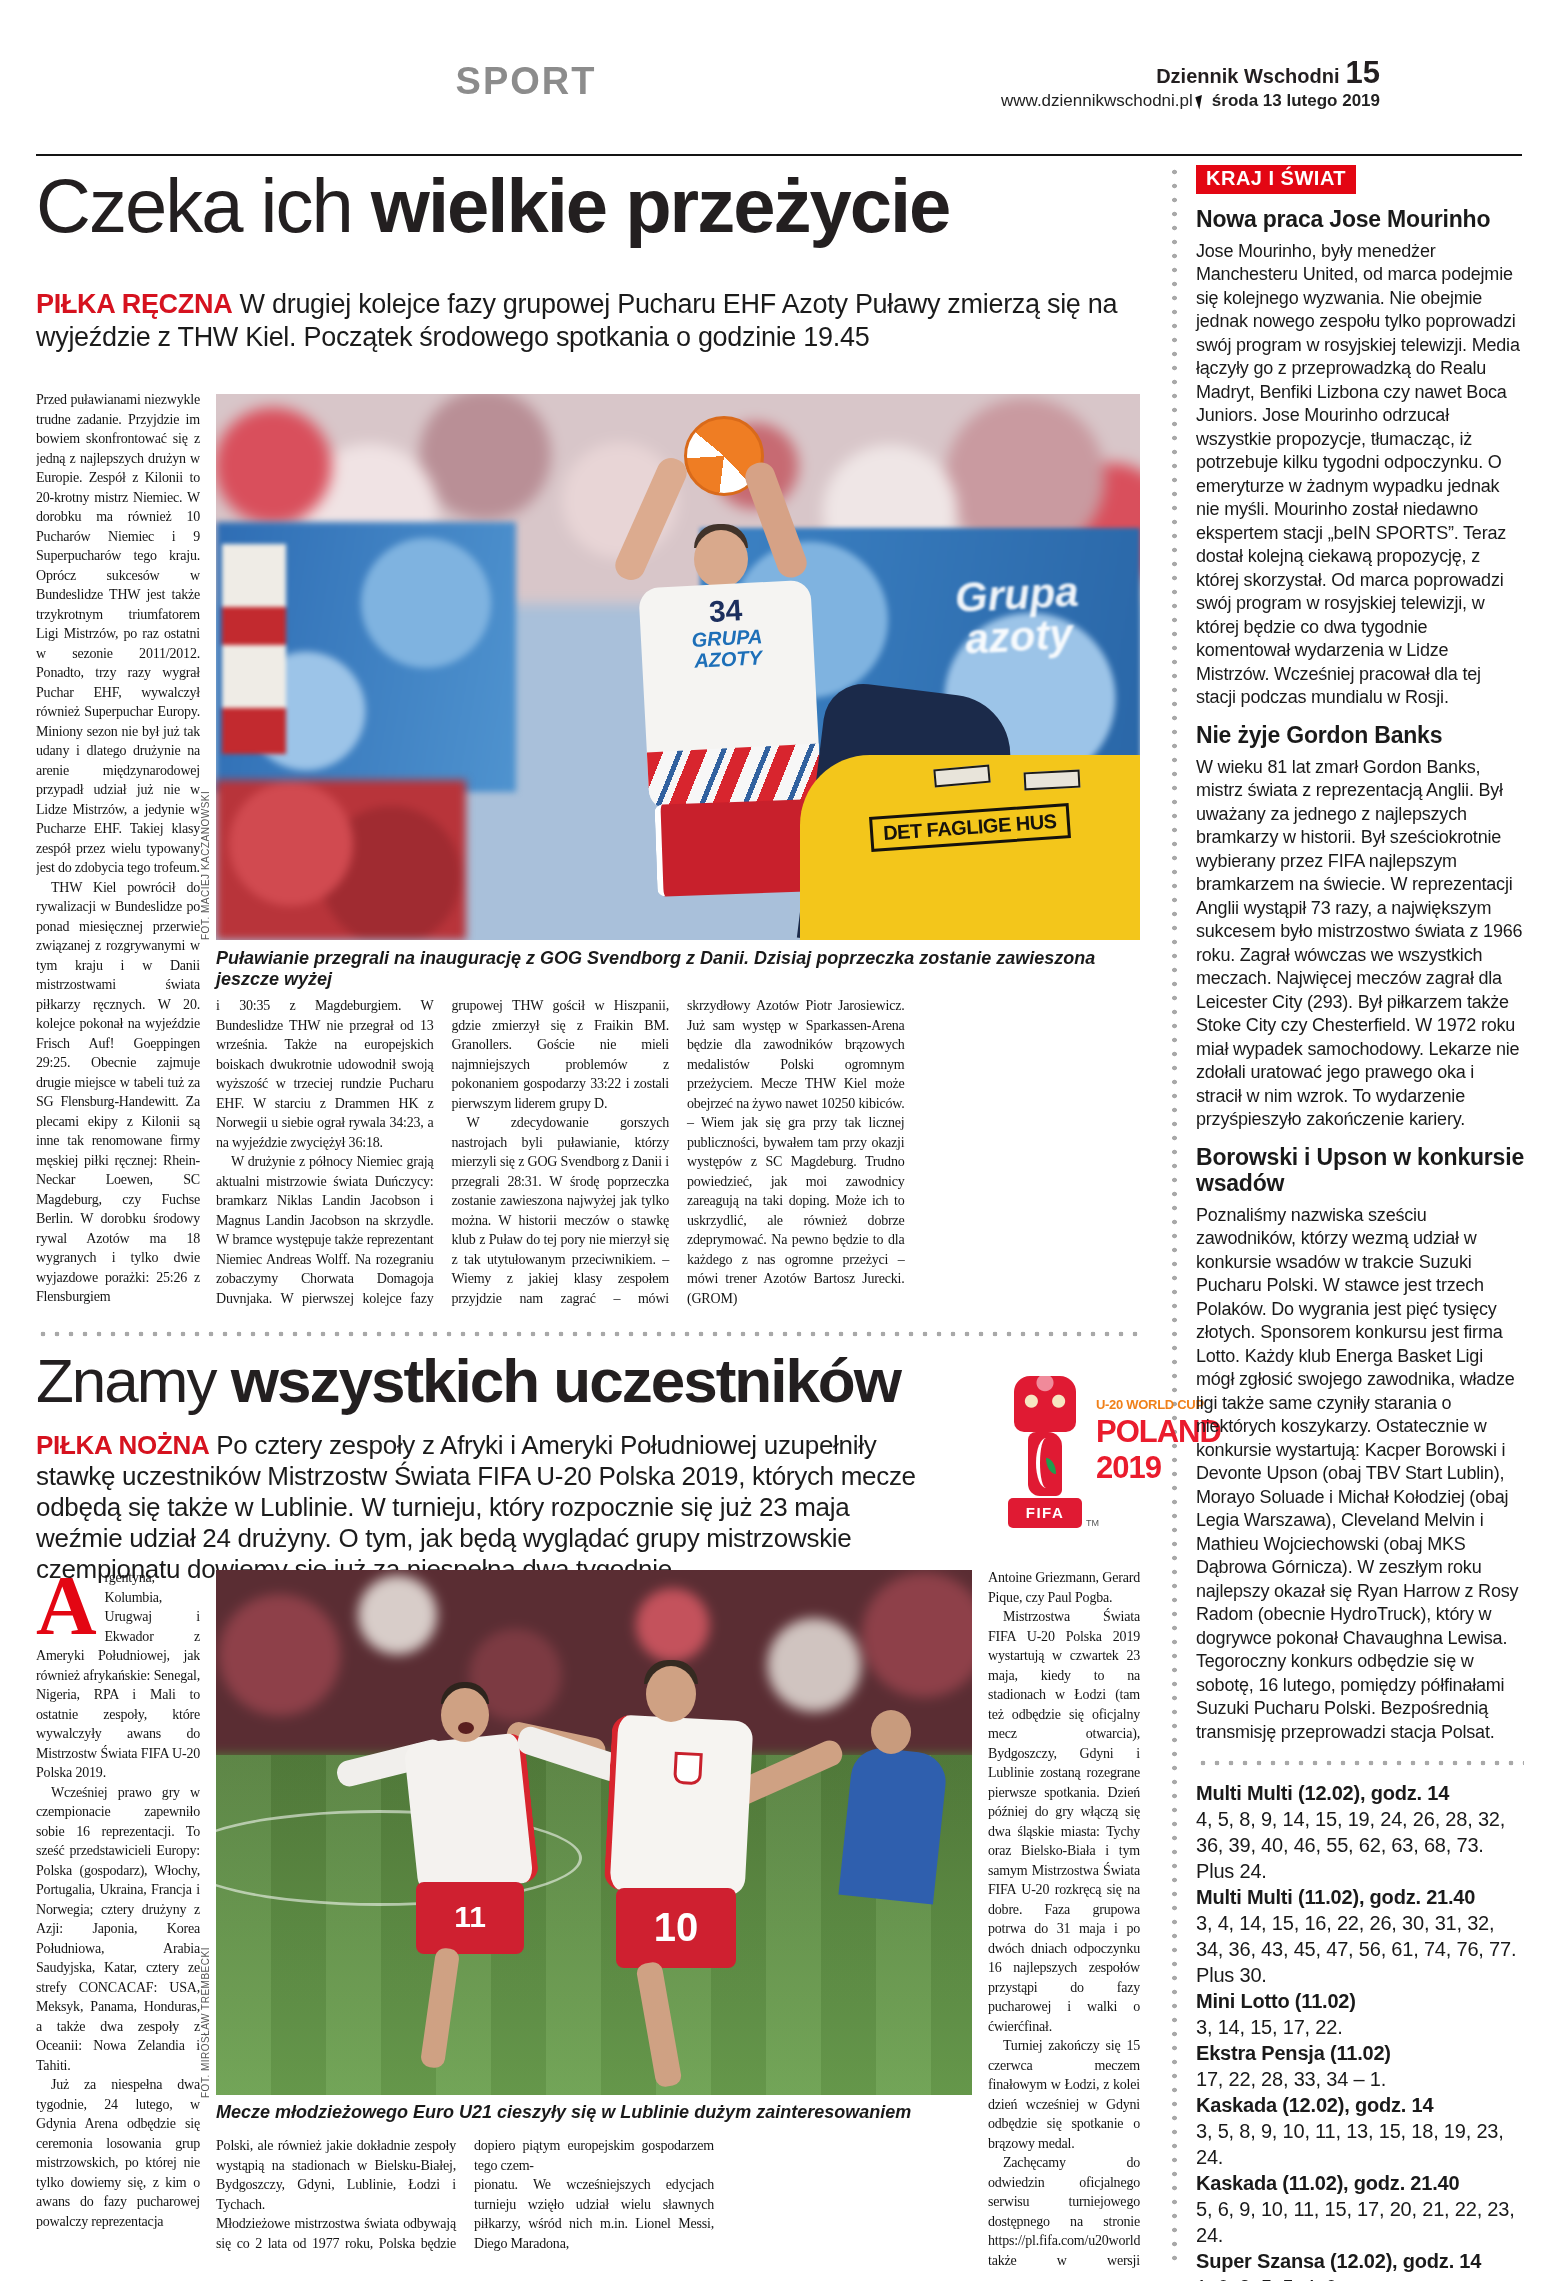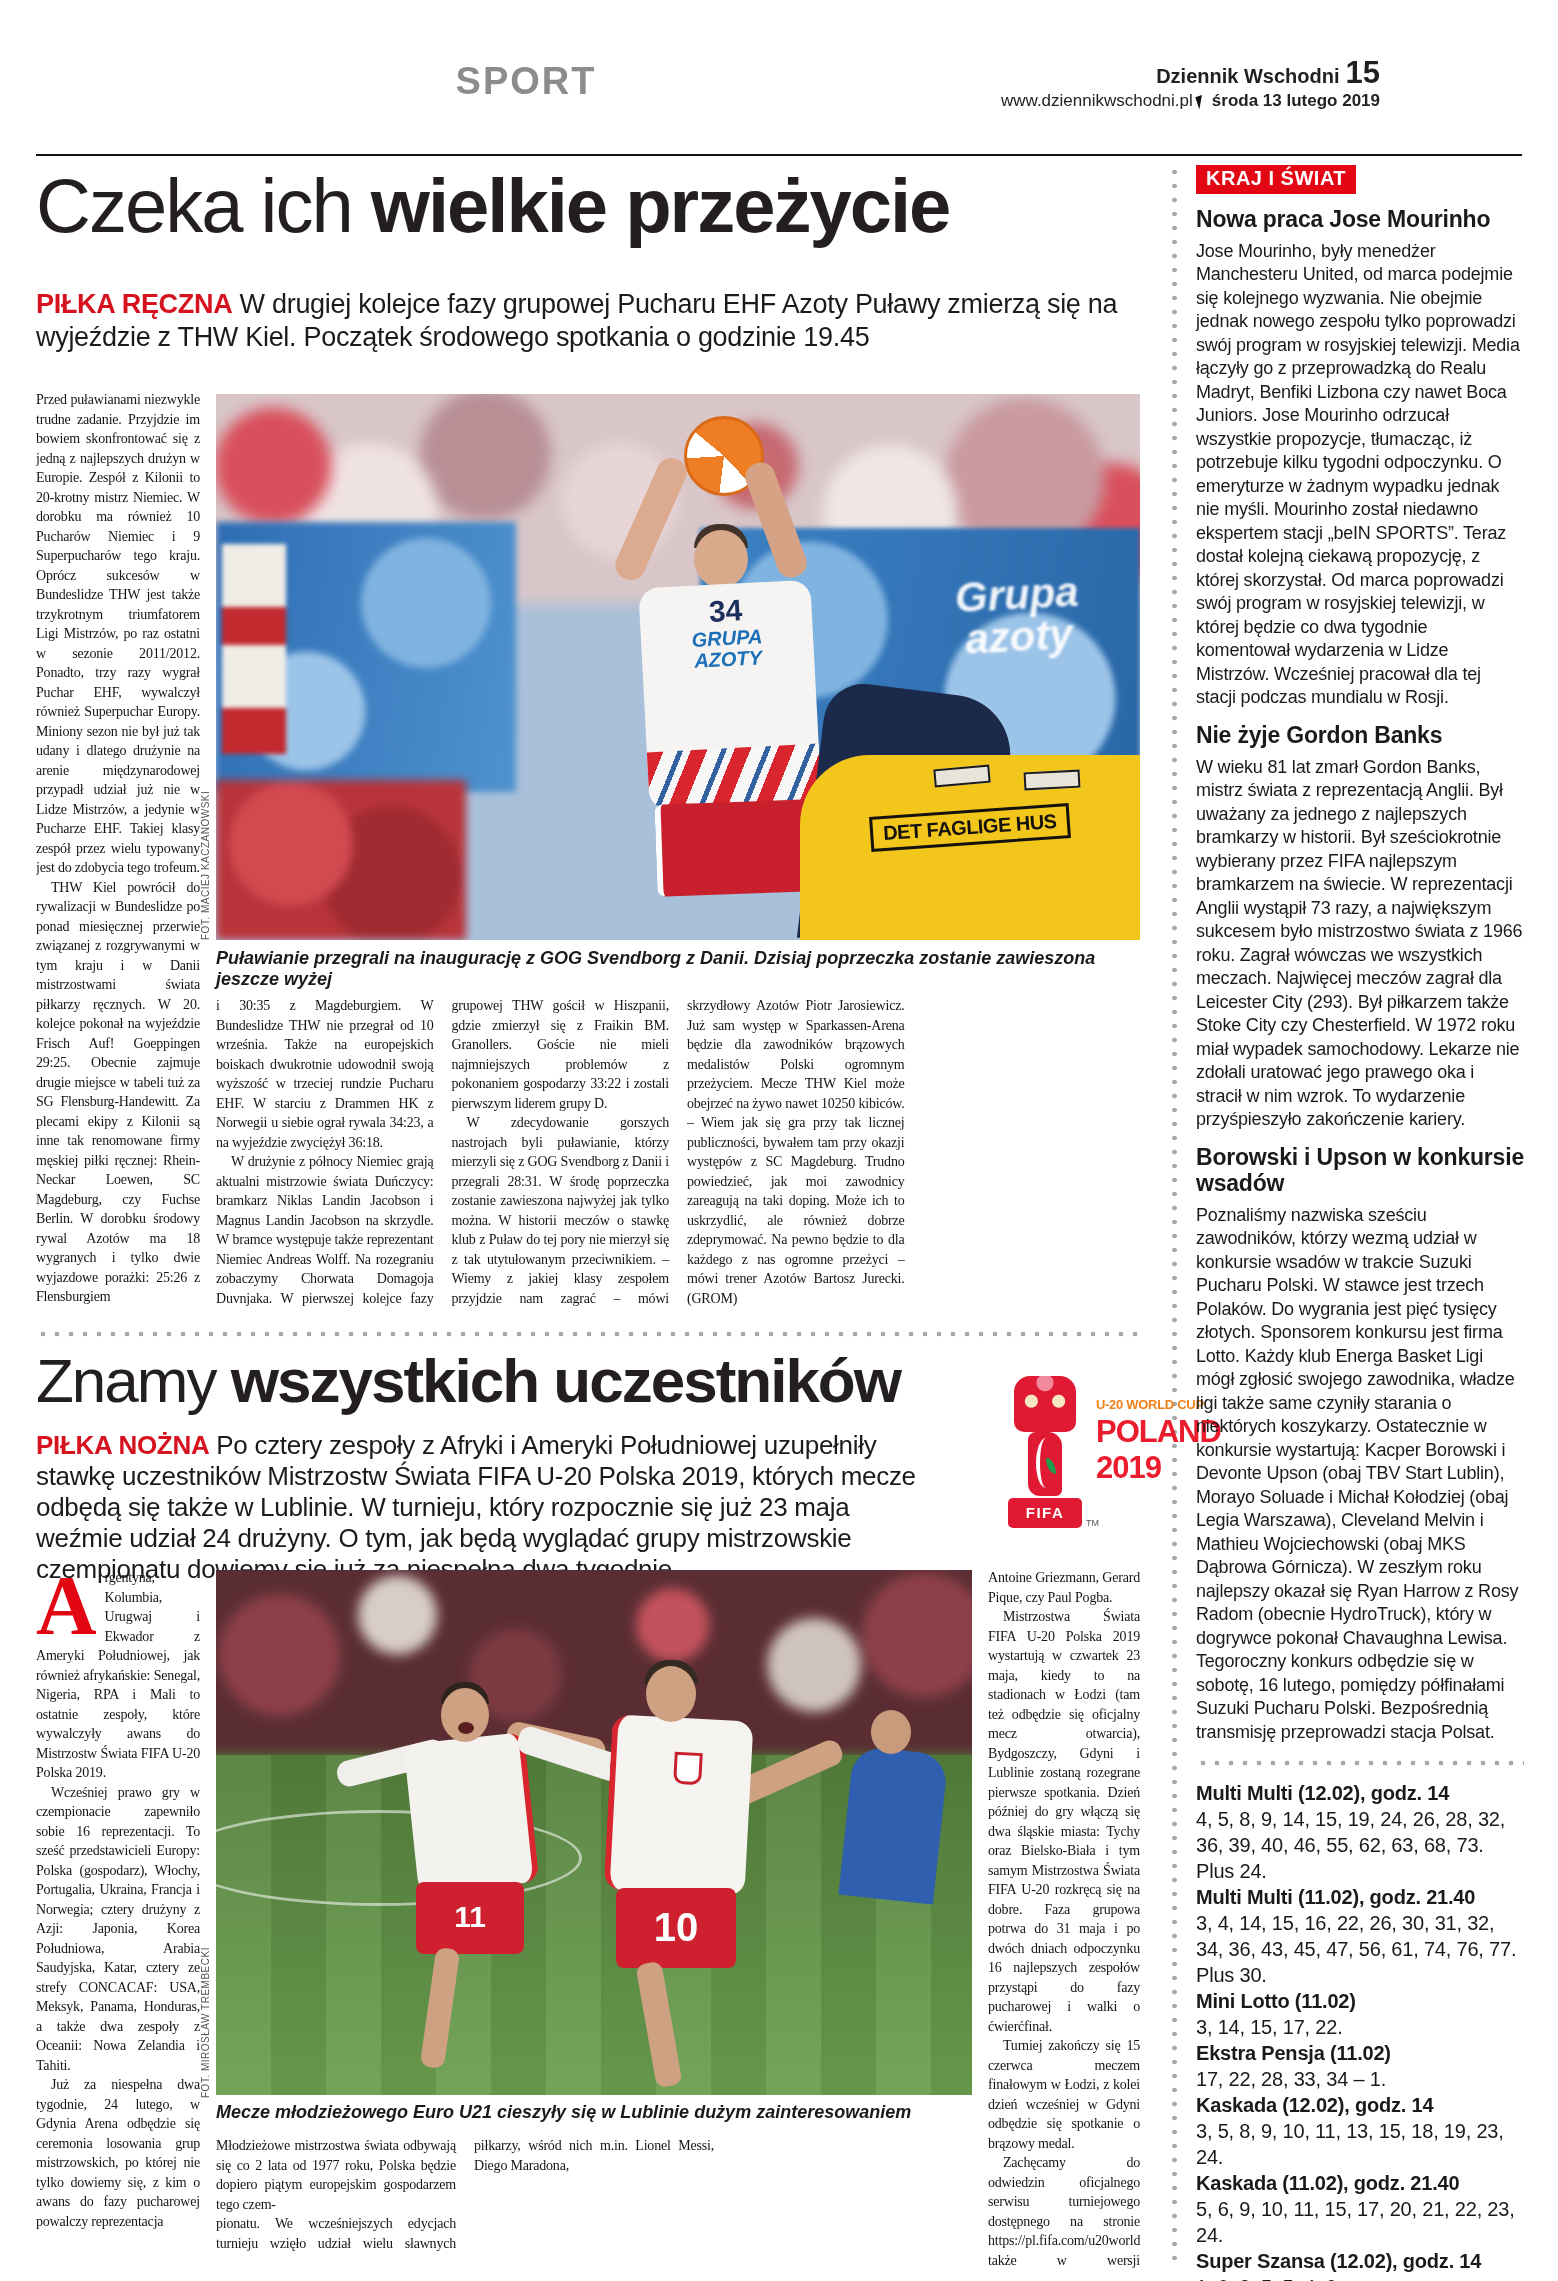--- a/index.html
+++ b/index.html
@@ -209,21 +209,21 @@
           <div class="p1-smallad" style="right:150px;top:12px;transform:rotate(-5deg);"></div>
           <div class="p1-smallad" style="right:60px;top:16px;transform:rotate(-3deg);"></div>
           <div class="p1-adbox">DET FAGLIGE HUS</div>
         </div>
       </div>
       <div class="photo-credit credit1">FOT. MACIEJ KACZANOWSKI</div>
 
       <div class="caption caption1">Puławianie przegrali na inaugurację z GOG Svendborg z Danii. Dzisiaj poprzeczka zostanie zawieszona jeszcze wyżej</div>
 
       <div class="ncol serif a1-bottom">
-        <p class="first">i 30:35 z Magdeburgiem. W Bundeslidze THW nie przegrał od 10 września. Także na europejskich boiskach dwukrotnie udowodnił swoją wyższość w trzeciej rundzie Pucharu EHF. W starciu z Drammen HK z Norwegii u siebie ograł rywala 34:23, a na wyjeździe zwyciężył 36:18.</p>
+        <p class="first">i 30:35 z Magdeburgiem. W Bundeslidze THW nie przegrał od 13 września. Także na europejskich boiskach dwukrotnie udowodnił swoją wyższość w trzeciej rundzie Pucharu EHF. W starciu z Drammen HK z Norwegii u siebie ograł rywala 34:23, a na wyjeździe zwyciężył 36:18.</p>
         <p>W drużynie z północy Niemiec grają aktualni mistrzowie świata Duńczycy: bramkarz Niklas Landin Jacobson i Magnus Landin Jacobson na skrzydle. W bramce występuje także reprezentant Niemiec Andreas Wolff. Na rozegraniu zobaczymy Chorwata Domagoja Duvnjaka. W pierwszej kolejce fazy grupowej THW gościł w Hiszpanii, gdzie zmierzył się z Fraikin BM. Granollers. Goście nie mieli najmniejszych problemów z pokonaniem gospodarzy 33:22 i zostali pierwszym liderem grupy D.</p>
         <p>W zdecydowanie gorszych nastrojach byli puławianie, którzy mierzyli się z GOG Svendborg z Danii i przegrali 28:31. W środę poprzeczka zostanie zawieszona najwyżej jak tylko można. W historii meczów o stawkę klub z Puław do tej pory nie mierzył się z tak utytułowanym przeciwnikiem. –Wiemy z jakiej klasy zespołem przyjdzie nam zagrać – mówi skrzydłowy Azotów Piotr Jarosiewicz. Już sam występ w Sparkassen-Arena będzie dla zawodników brązowych medalistów Polski ogromnym przeżyciem. Mecze THW Kiel może obejrzeć na żywo nawet 10250 kibiców. – Wiem jak się gra przy tak licznej publiczności, bywałem tam przy okazji występów z SC Magdeburg. Trudno powiedzieć, jak moi zawodnicy zareagują na taki doping. Może ich to uskrzydlić, ale również dobrze zdeprymować. Na pewno będzie to dla każdego z nas ogromne przeżyci – mówi trener Azotów Bartosz Jurecki. (GROM)</p>
       </div>
     </div>
 
     <div class="hdots sep1"></div>
 
     <div class="h2"><span class="reg">Znamy </span><span class="bld">wszystkich uczestników</span></div>
 
     <div class="lead a2-lead" style="position:absolute;"><span class="kicker">PIŁKA NOŻNA</span><span> Po cztery zespoły z Afryki i Ameryki Południowej uzupełniły stawkę uczestników Mistrzostw Świata FIFA U-20 Polska 2019, których mecze odbędą się także w Lublinie. W turnieju, który rozpocznie się już 23 maja weźmie udział 24 drużyny. O tym, jak będą wyglądać grupy mistrzowskie czempionatu dowiemy się już za niespełna dwa tygodnie</span></div>
@@ -274,20 +274,21 @@
         <div class="p2-shorts2">10</div>
         <div class="p2-legs2"></div>
         <div class="p2-blue"></div>
         <div class="p2-blueh"></div>
       </div>
       <div class="photo-credit credit2">FOT. MIROSŁAW TREMBECKI</div>
 
       <div class="caption caption2">Mecze młodzieżowego Euro U21 cieszyły się w Lublinie dużym zainteresowaniem</div>
 
       <div class="ncol serif a2-bottom">
+        <p class="first">Polski, ale również jakie dokładnie zespoły wystąpią na stadionach w Bielsku-Białej, Bydgoszczy, Gdyni, Lublinie, Łodzi i Tychach.</p>
         <p class="first">Młodzieżowe mistrzostwa świata odbywają się co 2 lata od 1977 roku, Polska będzie dopiero piątym europejskim gospodarzem tego czem-</p>
         <p class="first">pionatu. We wcześniejszych edycjach turnieju wzięło udział wielu sławnych piłkarzy, wśród nich m.in. Lionel Messi, Diego Maradona,</p>
       </div>
 
       <div class="ncol serif a2-col5">
         <p class="first">Antoine Griezmann, Gerard Pique, czy Paul Pogba.</p>
         <p>Mistrzostwa Świata FIFA U-20 Polska 2019 wystartują w czwartek 23 maja, kiedy to na stadionach w Łodzi (tam też odbędzie się oficjalny mecz otwarcia), Bydgoszczy, Gdyni i Lublinie zostaną rozegrane pierwsze spotkania. Dzień później do gry włączą się dwa śląskie miasta: Tychy oraz Bielsko-Biała i tym samym Mistrzostwa Świata FIFA U-20 rozkręcą się na dobre. Faza grupowa potrwa do 31 maja i po dwóch dniach odpoczynku 16 najlepszych zespołów przystąpi do fazy pucharowej i walki o ćwierćfinał.</p>
         <p>Turniej zakończy się 15 czerwca meczem finałowym w Łodzi, z kolei dzień wcześniej w Gdyni odbędzie się spotkanie o brązowy medal.</p>
         <p>Zachęcamy do odwiedzin oficjalnego serwisu turniejowego dostępnego na stronie https://pl.fifa.com/u20worldcup/, także w wersji polskojęzycznej.</p>
       </div>

